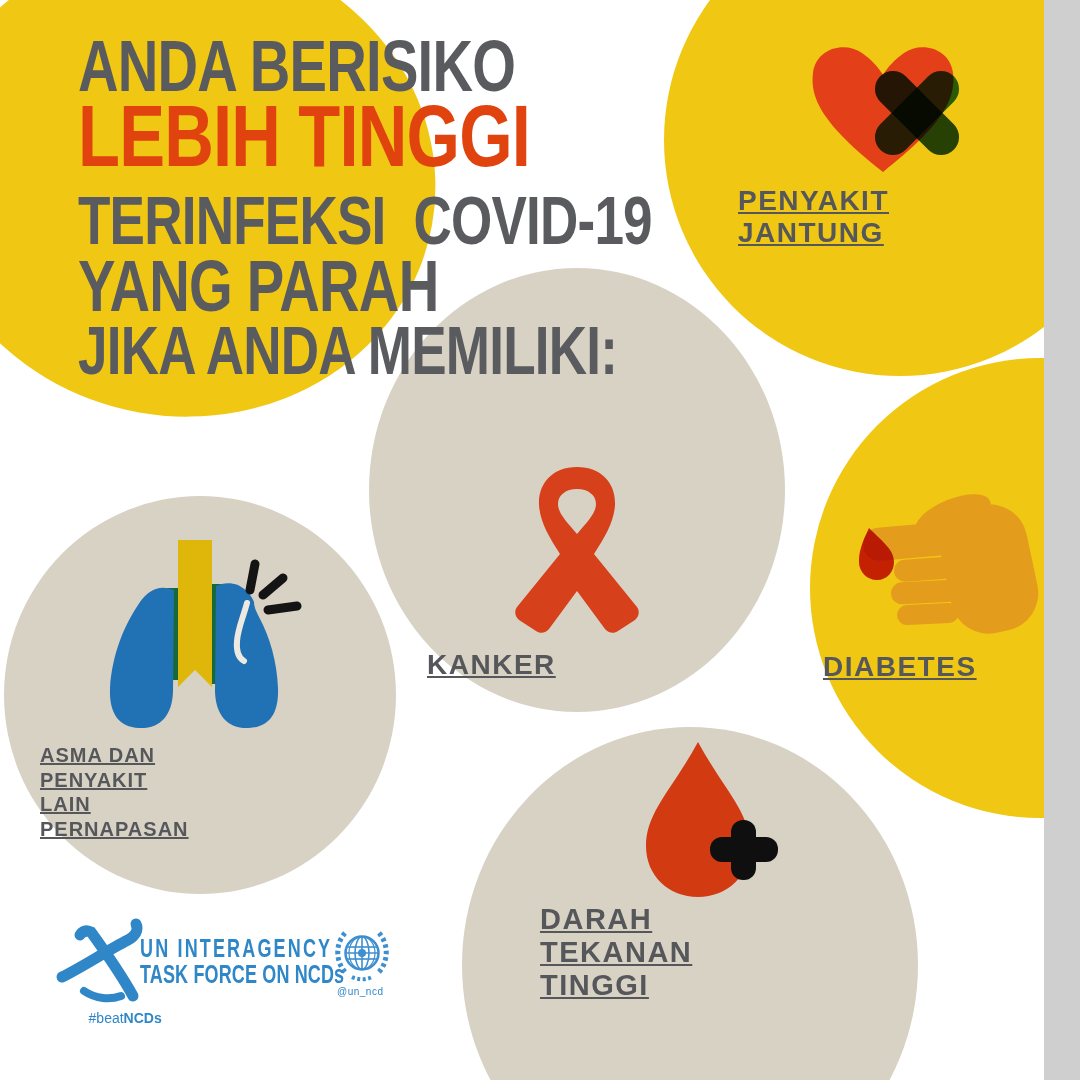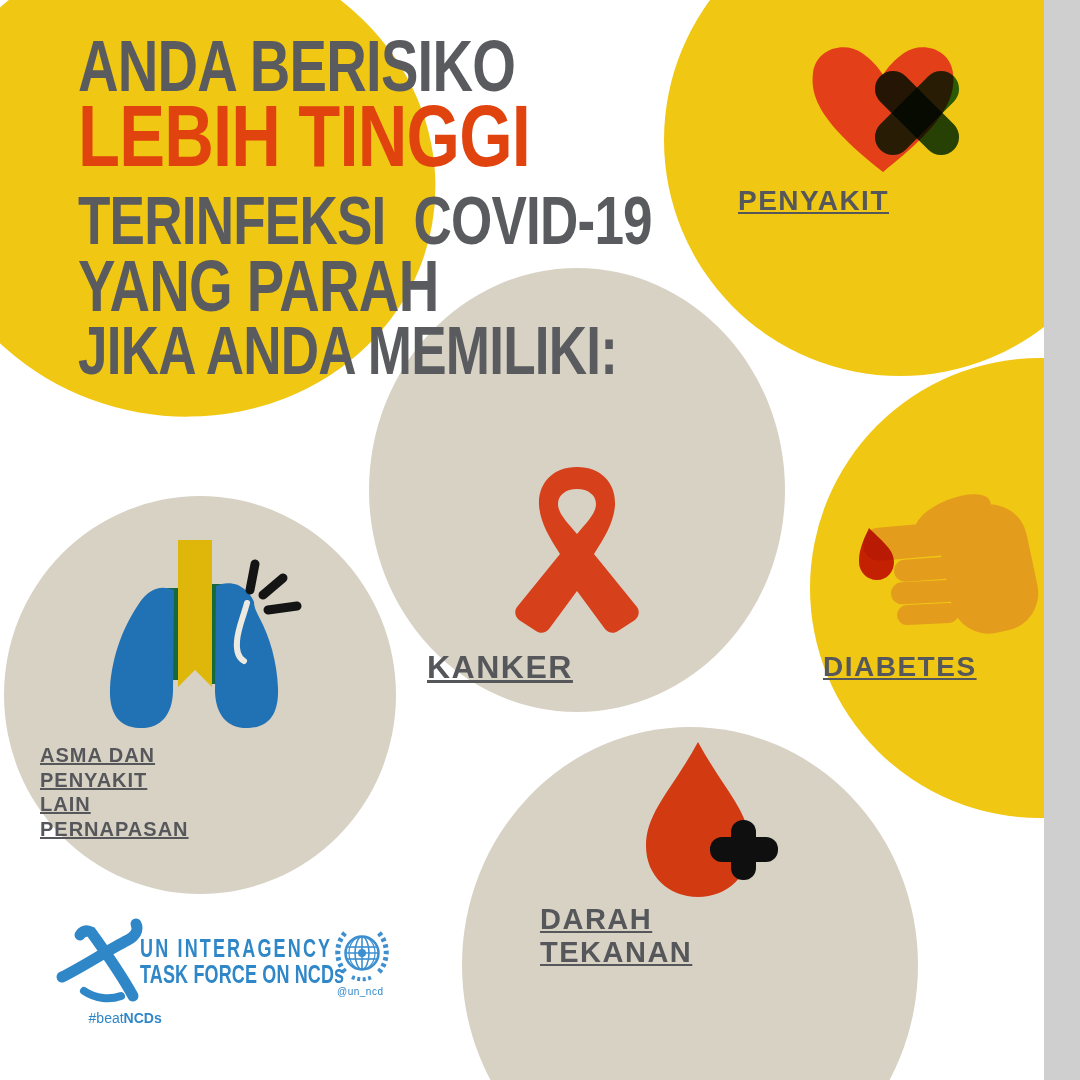--- a/index.html
+++ b/index.html
@@ -159,40 +159,42 @@
   <div>
     <div class="hline" style="top:30px;font-size:72px;">ANDA BERISIKO</div>
     <div class="hline" style="top:92px;font-size:88px;color:#e0430e;">LEBIH TINGGI</div>
     <div class="hline" style="top:186px;font-size:68px;">TERINFEKSI  COVID-19</div>
     <div class="hline" style="top:250px;font-size:72px;">YANG PARAH</div>
     <div class="hline" style="top:316px;font-size:68px;">JIKA ANDA MEMILIKI:</div>
   </div>
 
   <div class="lbl" style="left:738px;top:185px;width:300px;font-size:28px;">
     <div>PENYAKIT</div>
-  </div>
-
-  <div class="lbl" style="left:427px;top:649px;width:300px;font-size:32px;">
+    <div>JANTUNG</div>
+  </div>
+
+  <div class="lbl" style="left:427px;top:649px;width:300px;font-size:28px;">
     <div>KANKER</div>
   </div>
 
   <div class="lbl" style="left:823px;top:651px;width:300px;font-size:28px;">
     <div>DIABETES</div>
   </div>
 
   <div class="lbl" style="left:40px;top:743px;width:320px;font-size:20px;line-height:1.23;letter-spacing:1px;">
     <div>ASMA DAN</div>
     <div>PENYAKIT</div>
     <div>LAIN</div>
     <div>PERNAPASAN</div>
   </div>
 
   <div class="lbl" style="left:540px;top:903px;width:300px;font-size:29px;line-height:1.14;">
     <div>DARAH</div>
     <div>TEKANAN</div>
+    <div>TINGGI</div>
   </div>
 
   <div class="foot-org" style="left:140px;top:936px;font-size:25px;letter-spacing:3px;">UN INTERAGENCY</div>
   <div class="foot-org" style="left:140px;top:962px;font-size:25px;letter-spacing:0.2px;">TASK FORCE ON NCDs</div>
 
   <div class="foot-small" style="left:73px;top:997px;">
     <span>#beat</span><span style="font-weight:bold;">NCDs</span>
   </div>
 
   <div class="foot-small" style="left:337px;top:987px;font-size:10px;letter-spacing:0.5px;">@un_ncd</div>

